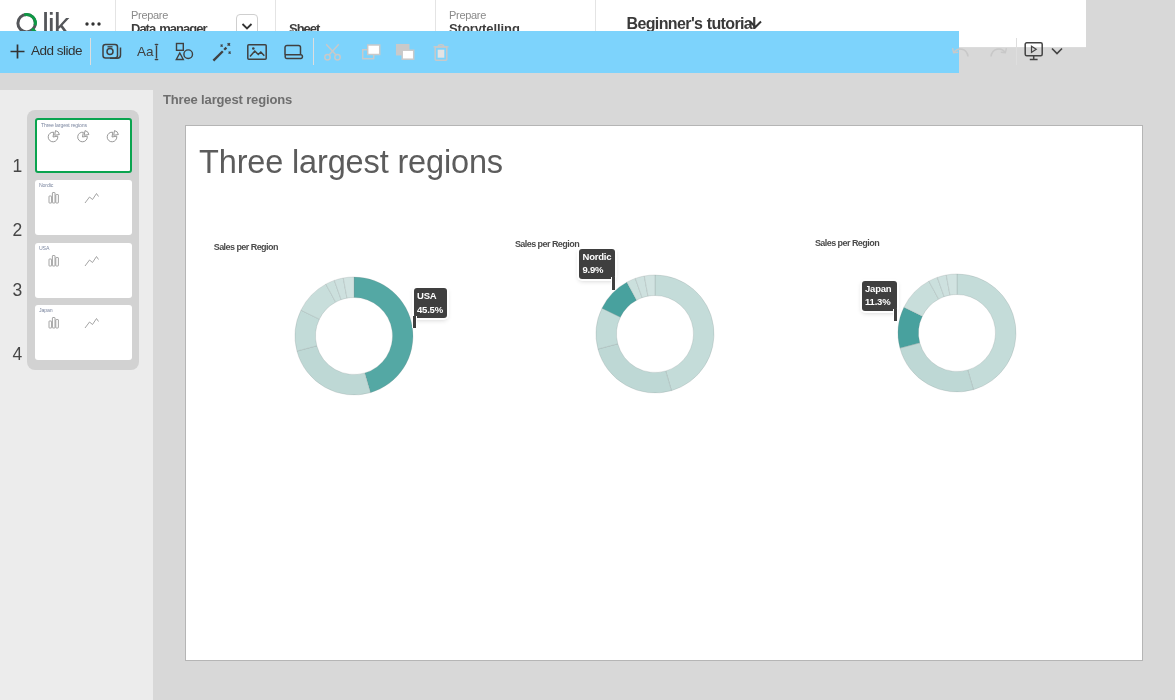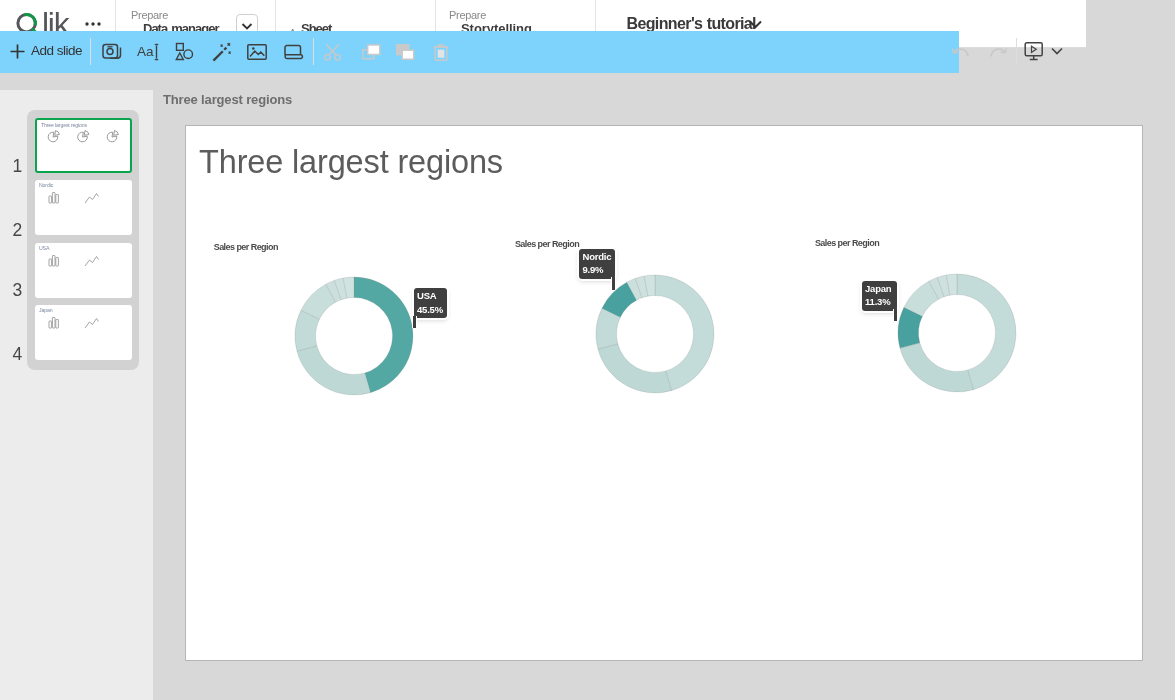--- a/index.html
+++ b/index.html
@@ -4,21 +4,21 @@
 <style>
   * { margin:0; padding:0; box-sizing:border-box; }
   html,body { width:1175px; height:700px; overflow:hidden; background:#d8d8d8;
     font-family:"Liberation Sans", sans-serif; }
 
   
   #nav { position:absolute; left:0; top:0; width:1086px; height:48px; background:#fff;
          border-bottom:1px solid #dcdcdc;padding-left:32px; }
   .navsep { position:absolute; top:0; width:1px; height:47px; background:#e4e4e4; }
   .nav-small { position:absolute; font-size:11px; color:#8a8a8a; letter-spacing:-0.3px; }
-  .nav-big { position:absolute; font-size:13px; font-weight:bold; color:#3d3d3d; letter-spacing:-1px; word-spacing:1.5px;margin-left:12px; }
+  .nav-big { position:absolute; font-size:13px; font-weight:bold; color:#3d3d3d; letter-spacing:-1px; word-spacing:1.5px; }
   #greenline { position:absolute; left:435.5px; top:45px; width:160px; height:3.5px; background:#009845; }
   #ddbtn { position:absolute; left:236px; top:14px; width:22px; height:24px; border:1px solid #cfcfcf;
            border-radius:4px; background:#fff; }
   #bt { position:absolute; left:626.5px; top:15px; font-size:16px; font-weight:bold; color:#3a3a3a; letter-spacing:-0.62px; word-spacing:0.5px; }
 
   
   #toolbar { position:absolute; left:0; top:31px; width:959px; height:42px; background:#7dd3fc; }
   .tbsep { position:absolute; top:7px; width:1px; height:27px; background:#dedede; }
   #addslide { position:absolute; left:31px; top:12px; font-size:13.5px; color:#333; letter-spacing:-0.5px; }
   #playbtn { position:absolute; left:1070px; top:0px; width:106px; height:39px;

